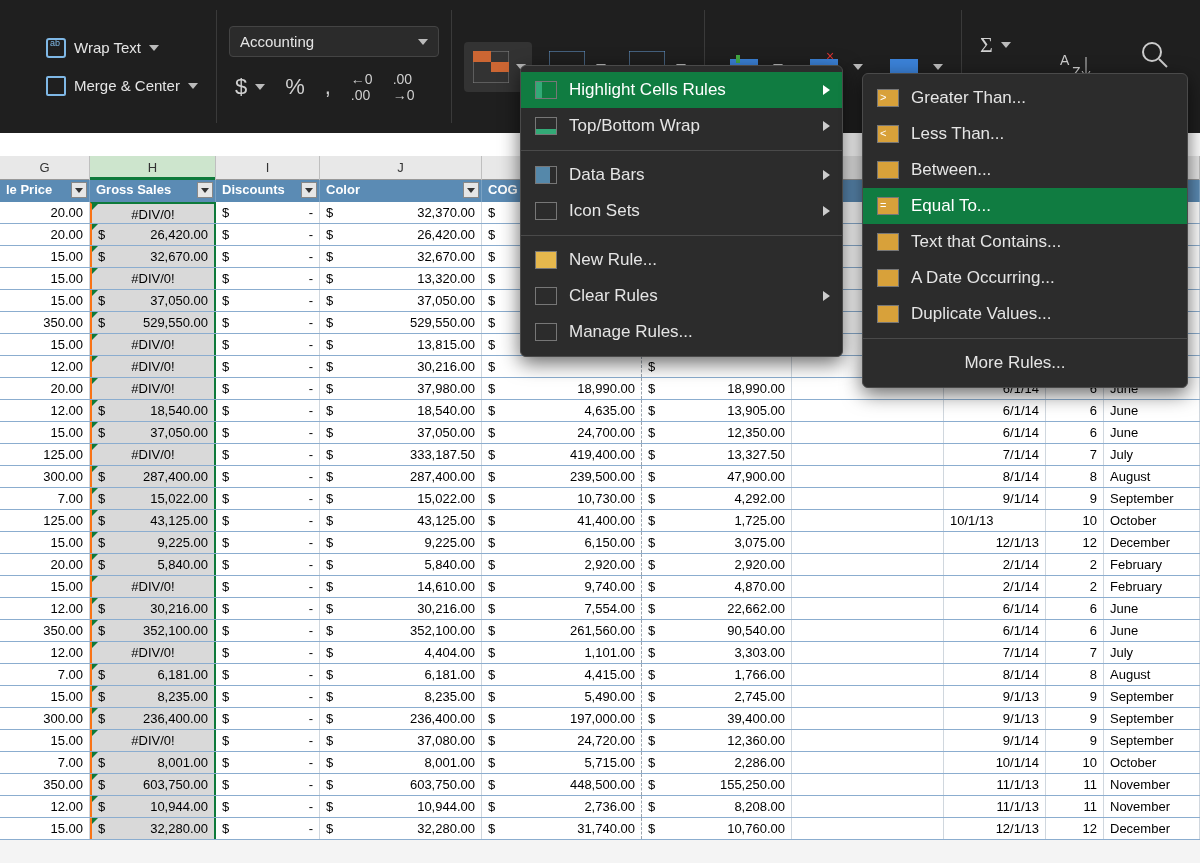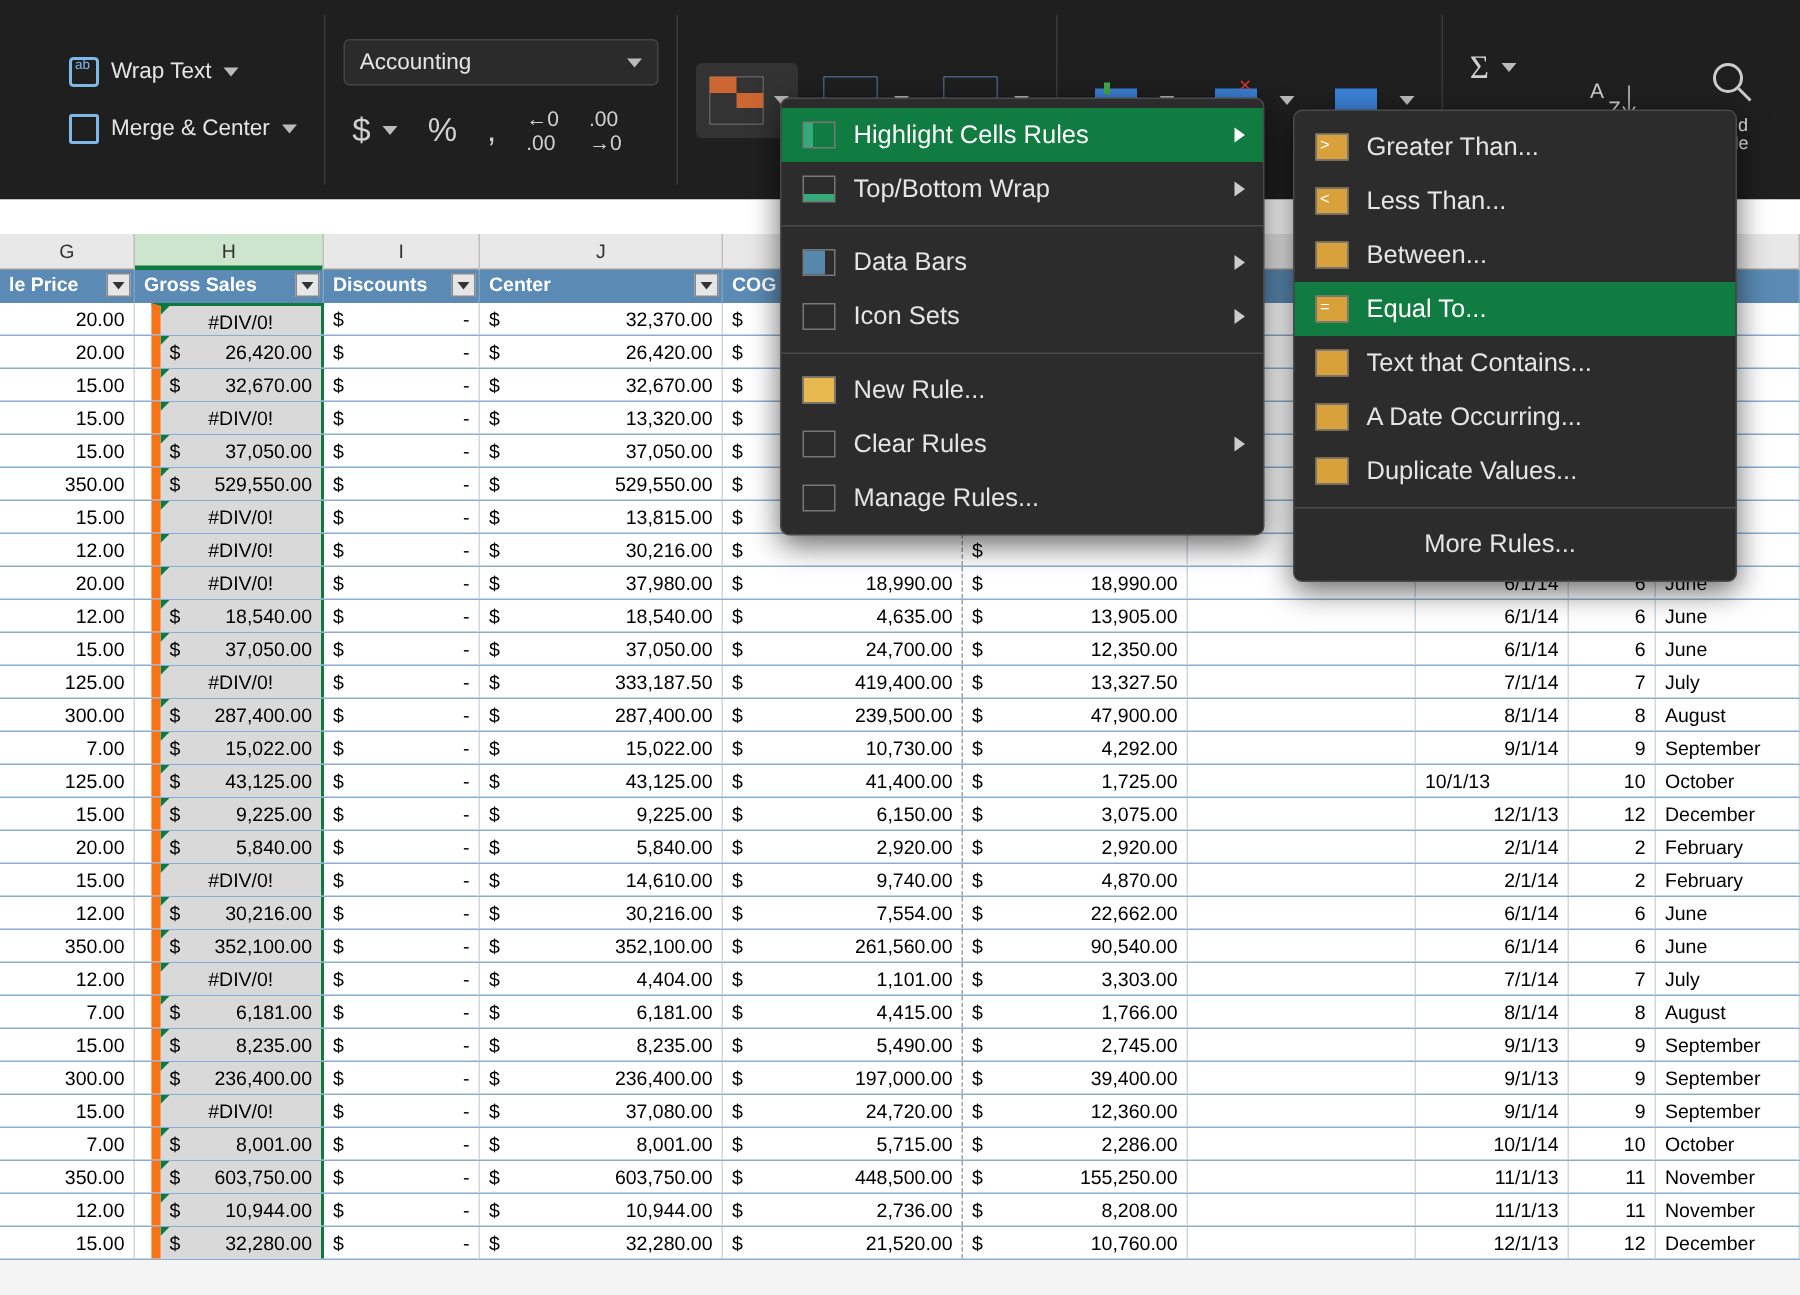--- a/index.html
+++ b/index.html
@@ -60,21 +60,21 @@
   
   .tbody { position: absolute; top: 202px; left: 0; right: 0; bottom: 0; overflow: hidden; font-size: 13px; color:#000;}
   .trow { display: grid; height: 22px; line-height: 22px; border-bottom: 1px solid #8badcf; }
   .trow:nth-child(even){ background:#fff; }
   .trow:nth-child(odd){ background:#fff; }
   .td { border-right: 1px solid #d0d7de; padding: 0 6px; overflow: hidden; white-space: nowrap; position: relative; }
   .td.num { text-align: right; }
   .td.cur { display: flex; justify-content: space-between; }
   .td.cur .sym { }
   .td.cur .val { text-align: right; flex:1; }
-  .td.sel { background: #d9d9d9; border-left: 6px solid #f97316; border-right: 2px solid #0e7a3b; margin-left: 11px; }
+  .td.sel { background: #d9d9d9; border-left: 2px solid #f97316; border-right: 2px solid #0e7a3b; }
   .td .tri { position:absolute; top:0; left:0; width:0; height:0; border-top:6px solid #0e7a3b; border-right:6px solid transparent;}
   .td.sel.first { border-top: 2px solid #0e7a3b; }
 
   .dashed-r { border-right: 1px dashed #9aa3ad !important; }
   .big-sym { font-family: "Segoe UI", Arial; font-size: 22px; color:#d0d0d0;}
   .sigma { font-family: "Times New Roman", serif; }
 
   .cf-btn { background:#333; padding:4px 6px; border-radius:4px; display:flex; align-items:center; gap:4px;}
 </style>
 </head>
@@ -233,21 +233,21 @@
   <div></div>
   <div></div>
   <div>)</div>
   <div></div>
 </div>
 
 <div class="thead grid-cols">
   <div><span>le Price</span><span class="filter"></span></div>
   <div><span>Gross Sales</span><span class="filter"></span></div>
   <div><span>Discounts</span><span class="filter"></span></div>
-  <div><span>Center</span><span class="filter"></span></div>
+  <div><span>Color</span><span class="filter"></span></div>
   <div><span>COG</span></div>
   <div></div>
   <div></div>
   <div></div>
   <div></div>
   <div><span>ame</span></div>
 </div>
 
 <div class="tbody" id="tbody">
     <div class="trow grid-cols">
@@ -1008,21 +1008,21 @@
       <div class="td cur">
         <span class="sym">$</span>
         <span class="val">-</span>
       </div>
       <div class="td cur  ">
         <span class="sym">$</span>
         <span class="val">32,280.00</span>
       </div>
       <div class="td cur dashed-r">
         <span class="sym">$</span>
-        <span class="val">21,520.00</span>
+        <span class="val">31,740.00</span>
       </div>
       <div class="td cur  ">
         <span class="sym">$</span>
         <span class="val">10,760.00</span>
       </div>
       <div class="td num"></div>
       <div class="td num" style="text-align: right;">12/1/13</div>
       <div class="td num">12</div>
       <div class="td">December</div>
     </div>
@@ -1059,21 +1059,21 @@
       <span class="menu-ic mi-cr"></span>
       <span>Clear Rules</span>
       <span class="arrow"></span>
     </div>
   <div class="menu-item">
       <span class="menu-ic mi-mr"></span>
       <span>Manage Rules...</span>
     </div>
 </div>
 
-<div class="menu" style="top:73px; left:862px; width:296px;">
+<div class="menu" style="top:73px; left:862px; width:326px;">
   <div class="menu-item">
       <span class="menu-ic mi-gt"></span>
       <span>Greater Than...</span>
     </div>
   <div class="menu-item">
       <span class="menu-ic mi-lt"></span>
       <span>Less Than...</span>
     </div>
   <div class="menu-item">
       <span class="menu-ic mi-bt"></span>

